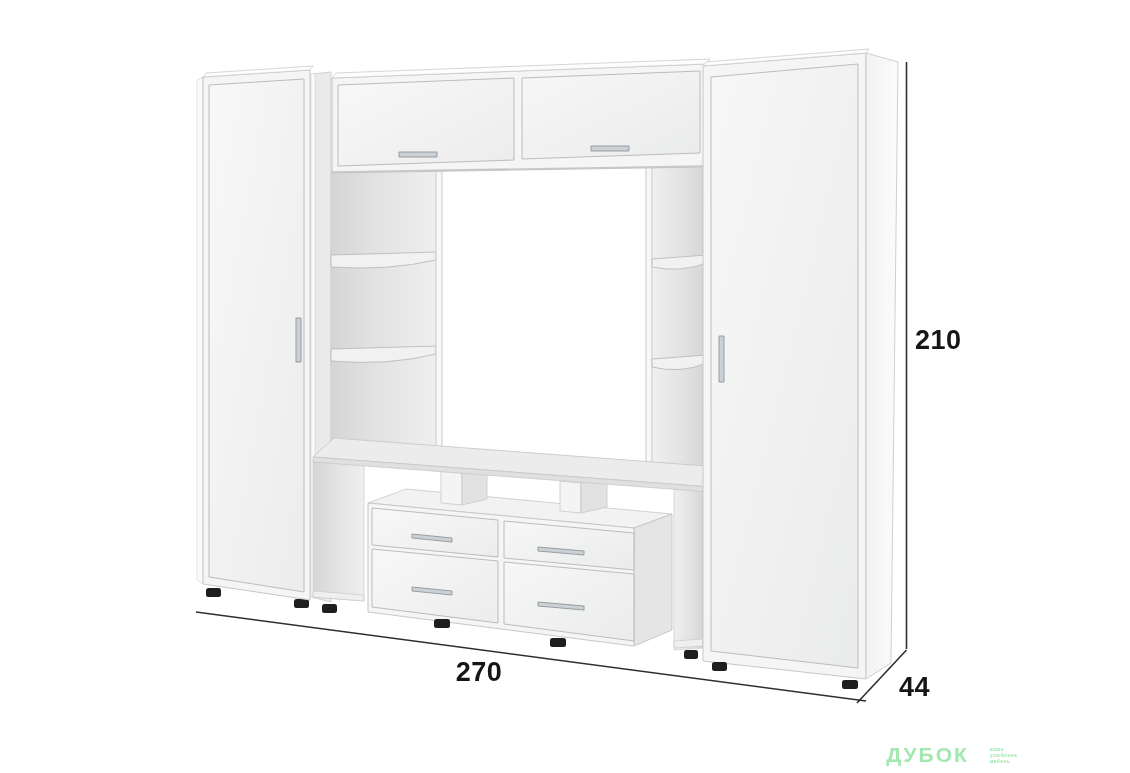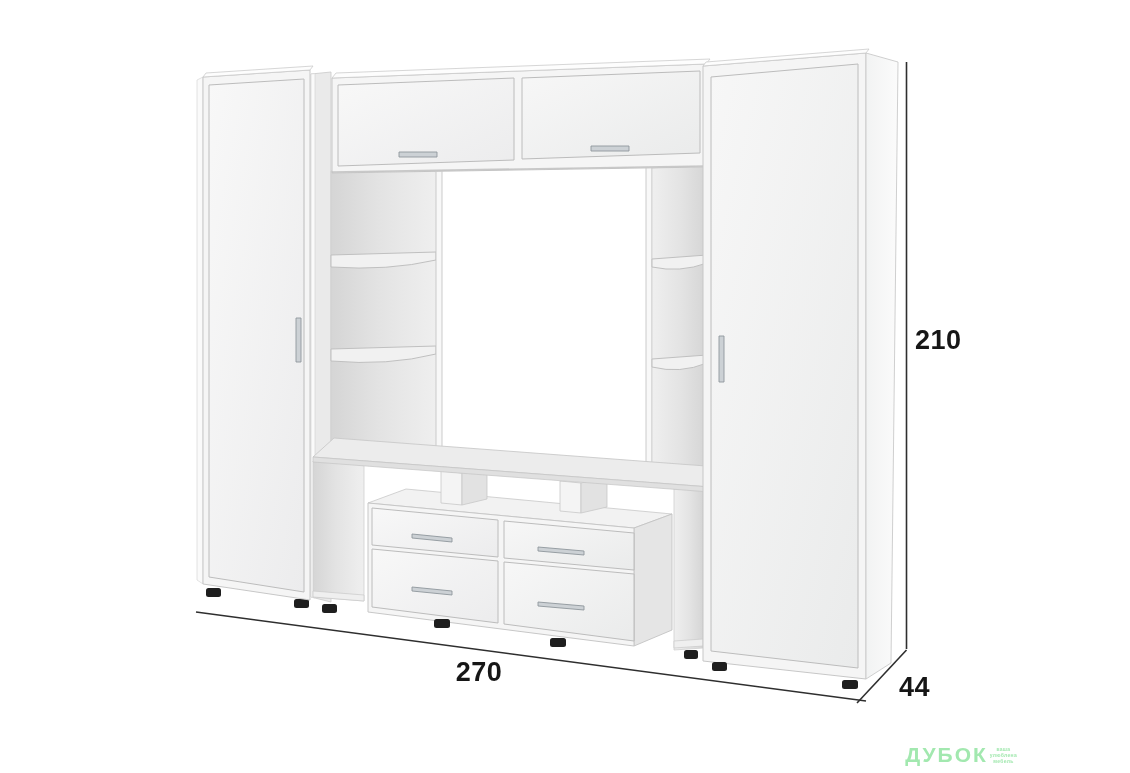--- a/index.html
+++ b/index.html
@@ -1,20 +1,19 @@
 <!DOCTYPE html>
 <html style="--background: #ffffff; --face: #f5f5f5; --edge: #c7c7c7; --interior_dark: #d6d6d6; --interior_light: #efefef; --feet: #1e1e1e; --handle: #ccd1d5; --dimension_line: #2e2e2e; --label_text: #161616; --watermark_green: #a2e8af;"><head>
 <meta charset="utf-8">
 <style>
   html,body { margin:0; padding:0; background:#ffffff; }
   .stage {
     position:relative; width:1027px; height:773px; overflow:hidden;
     background:var(--background,#ffffff);
     font-family:"Liberation Sans","DejaVu Sans",sans-serif;
-    text-align:center;
   }
   svg { display:block; }
   .face      { fill:var(--face,#f5f5f5); stroke:var(--edge,#c7c7c7); stroke-width:1; }
   .topsliver { fill:#fdfdfd; stroke:#cbcbcb; stroke-width:0.8; }
   .sidestrip { fill:#eaeaea; stroke:#c9c9c9; stroke-width:0.8; }
   .edgeline  { fill:#fafafa; stroke:#d2d2d2; stroke-width:0.6; }
   .door      { stroke:#bcbcbc; stroke-width:1; }
   .panel     { fill:#f8f8f8; stroke:#c5c5c5; stroke-width:0.9; }
   .shelf     { fill:#f1f1f1; stroke:#c0c0c0; stroke-width:1; }
   .surface   { fill:#ececec; stroke:#c9c9c9; stroke-width:0.9; }
@@ -26,21 +25,21 @@
   .handle    { fill:var(--handle,#ccd1d5); stroke:#8f969c; stroke-width:0.9; }
   .foot      { fill:var(--feet,#1e1e1e); }
   .dimline   { stroke:var(--dimension_line,#2e2e2e); stroke-width:1.6; fill:none; }
   .dimlabel  {
     fill:var(--label_text,#161616); font-size:27px; font-weight:600;
     letter-spacing:0.5px; font-family:"Liberation Sans","DejaVu Sans",sans-serif;
   }
   .shadowline{ stroke:#bdbdbd; stroke-width:1.6; fill:none; opacity:0.8; }
   .watermark {
     position:absolute; right:10px; bottom:8px;
-    display:flex; align-items:center; gap:2px;
+    display:flex; align-items:center; gap:21px;
     user-select:none;
   }
   .wm-brand {
     color:var(--watermark_green,#a2e8af); font-size:21px; font-weight:700;
     letter-spacing:2px; line-height:1;
   }
   .wm-tag { display:flex; flex-direction:column; justify-content:center; }
   .wm-tag i {
     font-style:normal; color:var(--watermark_green,#a2e8af);
     font-size:5px; line-height:6px; font-weight:700; letter-spacing:0.3px;

